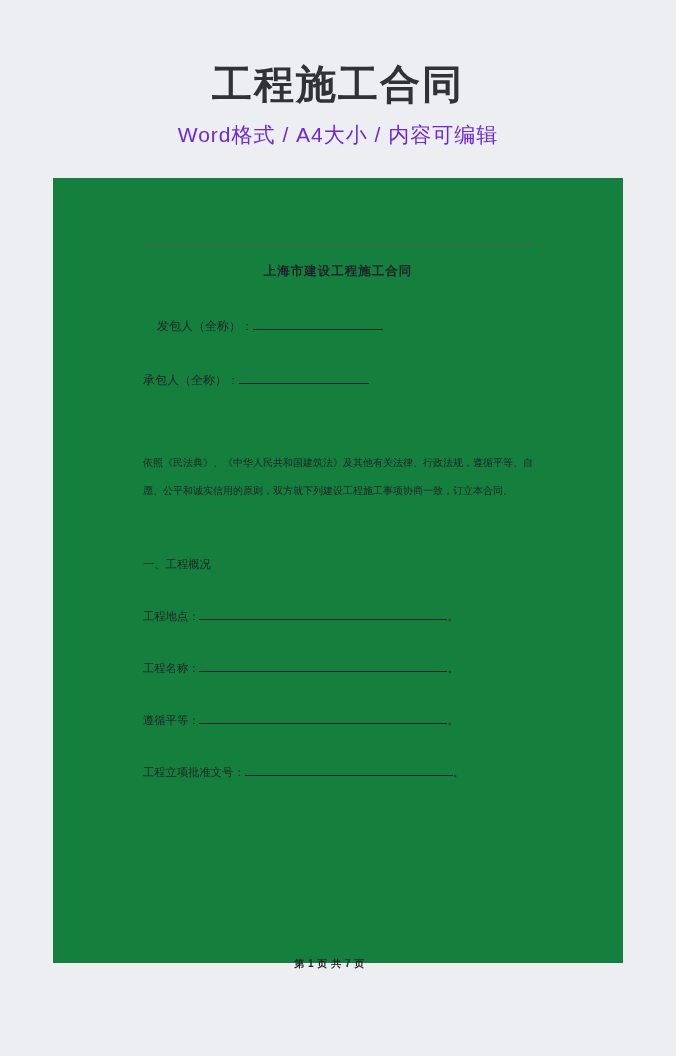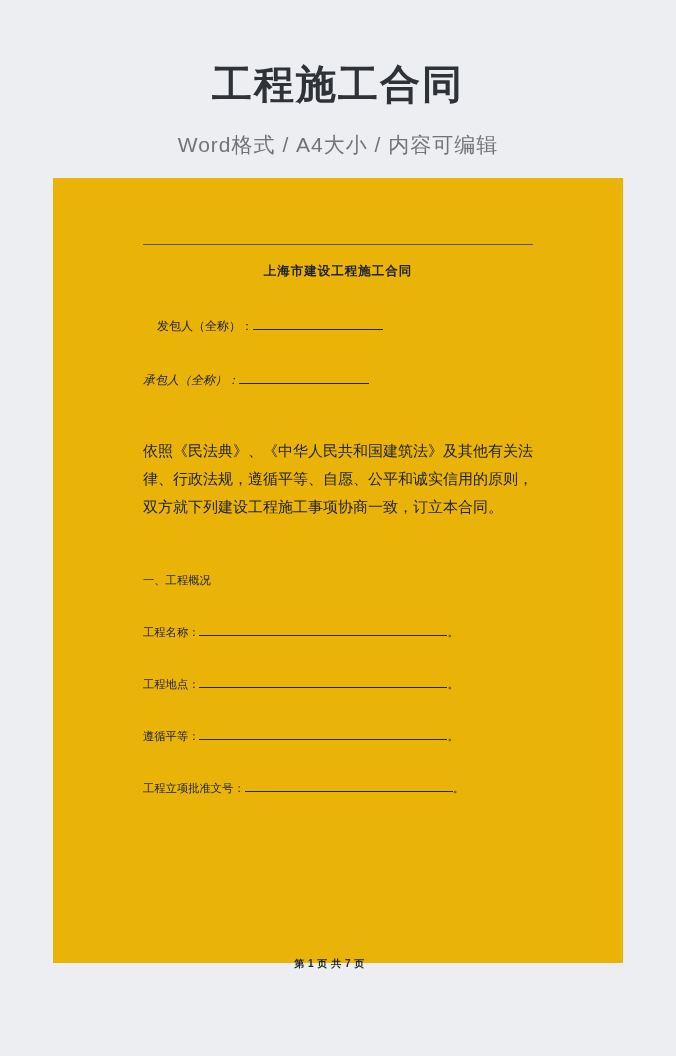--- a/index.html
+++ b/index.html
@@ -25,33 +25,33 @@
   }
   .banner-title {
     font-size: 40px;
     font-weight: bold;
     color: #2f3237;
     letter-spacing: 2px;
     line-height: 52px;
     margin: 0;
   }
   .banner-subtitle {
-    margin-top: 20px;
+    margin-top: 10px;
     font-size: 21px;
-    color: #737373;
+    color: #6d28d9;
     letter-spacing: 1px;
     line-height: 30px;
   }
   .doc-sheet {
     position: absolute;
     left: 53px;
     top: 178px;
     width: 570px;
     height: 785px;
-    background: #eab308;
+    background: #15803d;
     box-sizing: border-box;
   }
   .doc-inner {
     position: relative;
     width: 100%;
     height: 100%;
     padding: 0 90px;
     box-sizing: border-box;
     color: #20242a;
   }
@@ -68,34 +68,33 @@
     letter-spacing: 1px;
   }
   .party-line {
     margin-top: 38px;
     font-size: 12px;
     padding-left: 14px;
   }
   .party-line.second {
     margin-top: 37px;
     padding-left: 0;
-    font-style: italic;
   }
   .blank {
     display: inline-block;
     border-bottom: 1px solid #20242a;
     vertical-align: baseline;
     height: 11px;
   }
   .blank.w130 { width: 130px; }
   .blank.w248 { width: 248px; }
   .blank.w208 { width: 208px; }
   .preamble {
-    margin-top: 48px;
-    font-size: 15px;
+    margin-top: 60px;
+    font-size: 10px;
     line-height: 28px;
     text-align: justify;
   }
   .section-heading {
     margin-top: 52px;
     font-size: 11.3px;
   }
   .field-row {
     margin-top: 36px;
     font-size: 11.3px;
@@ -139,25 +138,25 @@
 
       <div class="party-line second">
         <span>承包人（全称）：</span><span class="blank w130"></span>
       </div>
 
       <div class="preamble">依照《民法典》、《中华人民共和国建筑法》及其他有关法律、行政法规，遵循平等、自愿、公平和诚实信用的原则，双方就下列建设工程施工事项协商一致，订立本合同。</div>
 
       <div class="section-heading">一、工程概况</div>
 
       <div class="field-row">
-        <span>工程名称：</span><span class="blank w248"></span><span class="period">。</span>
+        <span>工程地点：</span><span class="blank w248"></span><span class="period">。</span>
       </div>
 
       <div class="field-row">
-        <span>工程地点：</span><span class="blank w248"></span><span class="period">。</span>
+        <span>工程名称：</span><span class="blank w248"></span><span class="period">。</span>
       </div>
 
       <div class="field-row">
         <span>遵循平等：</span><span class="blank w248"></span><span class="period">。</span>
       </div>
 
       <div class="field-row">
         <span>工程立项批准文号：</span><span class="blank w208"></span><span class="period">。</span>
       </div>
 

